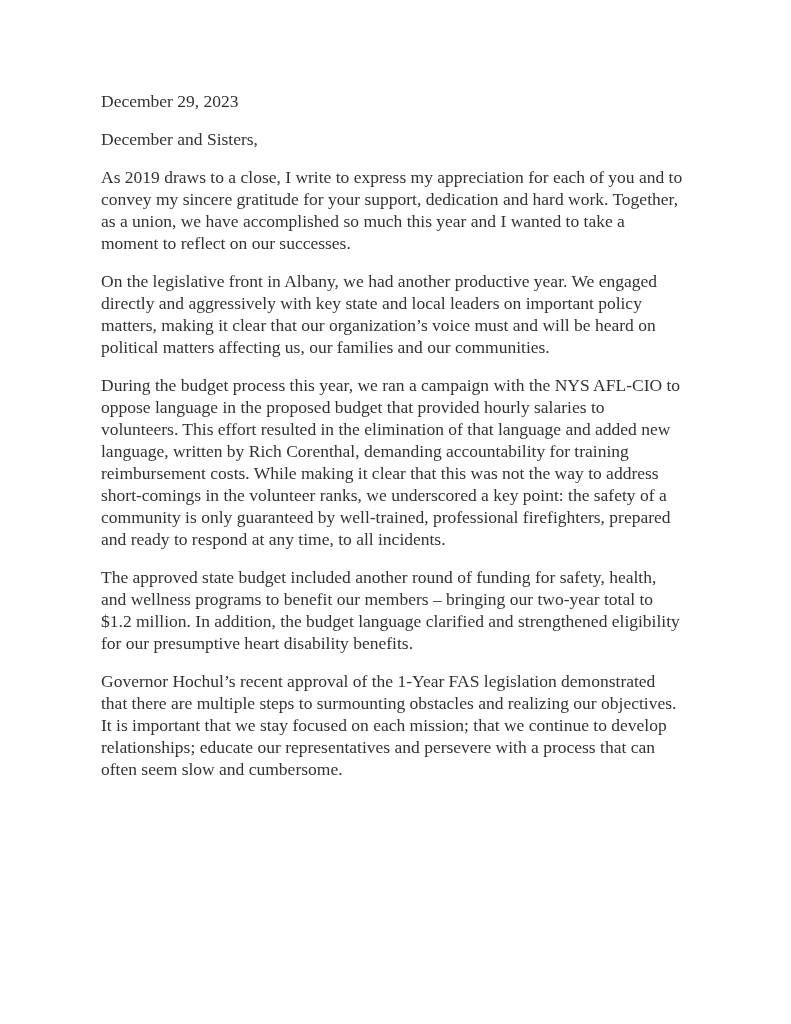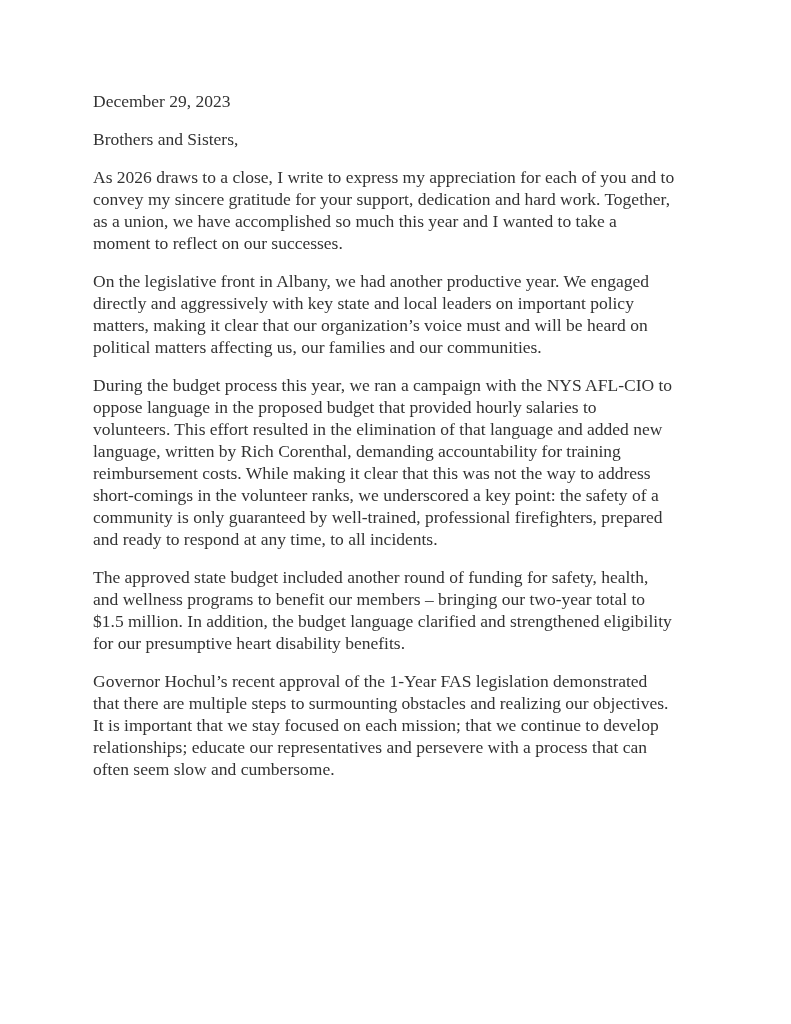--- a/index.html
+++ b/index.html
@@ -14,50 +14,50 @@
     background: #ffffff;
     box-sizing: border-box;
     padding: 90px 10px 0 93px;
     font-family: "Liberation Serif", "DejaVu Serif", serif;
     font-size: 17.5px;
     line-height: 22px;
     color: #333333;
     overflow: hidden;
   }
   .para {
-    margin: 0 0 16px 0;
+    margin: 0 0 16px 8px;
     white-space: pre;
   }
 </style>
 </head>
 <body>
 
 <div class="page">
   <div class="para">December 29, 2023</div>
-  <div class="para">Brothers and Sisters,</div>
+  <div class="para">December and Sisters,</div>
   <div id="letter-body">
-      <div class="para">As 2026 draws to a close, I write to express my appreciation for each of you and to
+      <div class="para">As 2019 draws to a close, I write to express my appreciation for each of you and to
 convey my sincere gratitude for your support, dedication and hard work. Together,
 as a union, we have accomplished so much this year and I wanted to take a
 moment to reflect on our successes.</div>
       <div class="para">On the legislative front in Albany, we had another productive year. We engaged
 directly and aggressively with key state and local leaders on important policy
 matters, making it clear that our organization’s voice must and will be heard on
 political matters affecting us, our families and our communities.</div>
       <div class="para">During the budget process this year, we ran a campaign with the NYS AFL-CIO to
 oppose language in the proposed budget that provided hourly salaries to
 volunteers. This effort resulted in the elimination of that language and added new
 language, written by Rich Corenthal, demanding accountability for training
 reimbursement costs. While making it clear that this was not the way to address
 short-comings in the volunteer ranks, we underscored a key point: the safety of a
 community is only guaranteed by well-trained, professional firefighters, prepared
 and ready to respond at any time, to all incidents.</div>
       <div class="para">The approved state budget included another round of funding for safety, health,
 and wellness programs to benefit our members – bringing our two-year total to
-$1.5 million. In addition, the budget language clarified and strengthened eligibility
+$1.2 million. In addition, the budget language clarified and strengthened eligibility
 for our presumptive heart disability benefits.</div>
       <div class="para">Governor Hochul’s recent approval of the 1-Year FAS legislation demonstrated
 that there are multiple steps to surmounting obstacles and realizing our objectives.
 It is important that we stay focused on each mission; that we continue to develop
 relationships; educate our representatives and persevere with a process that can
 often seem slow and cumbersome.</div>
     </div>
 </div>
 
 </body></html>

